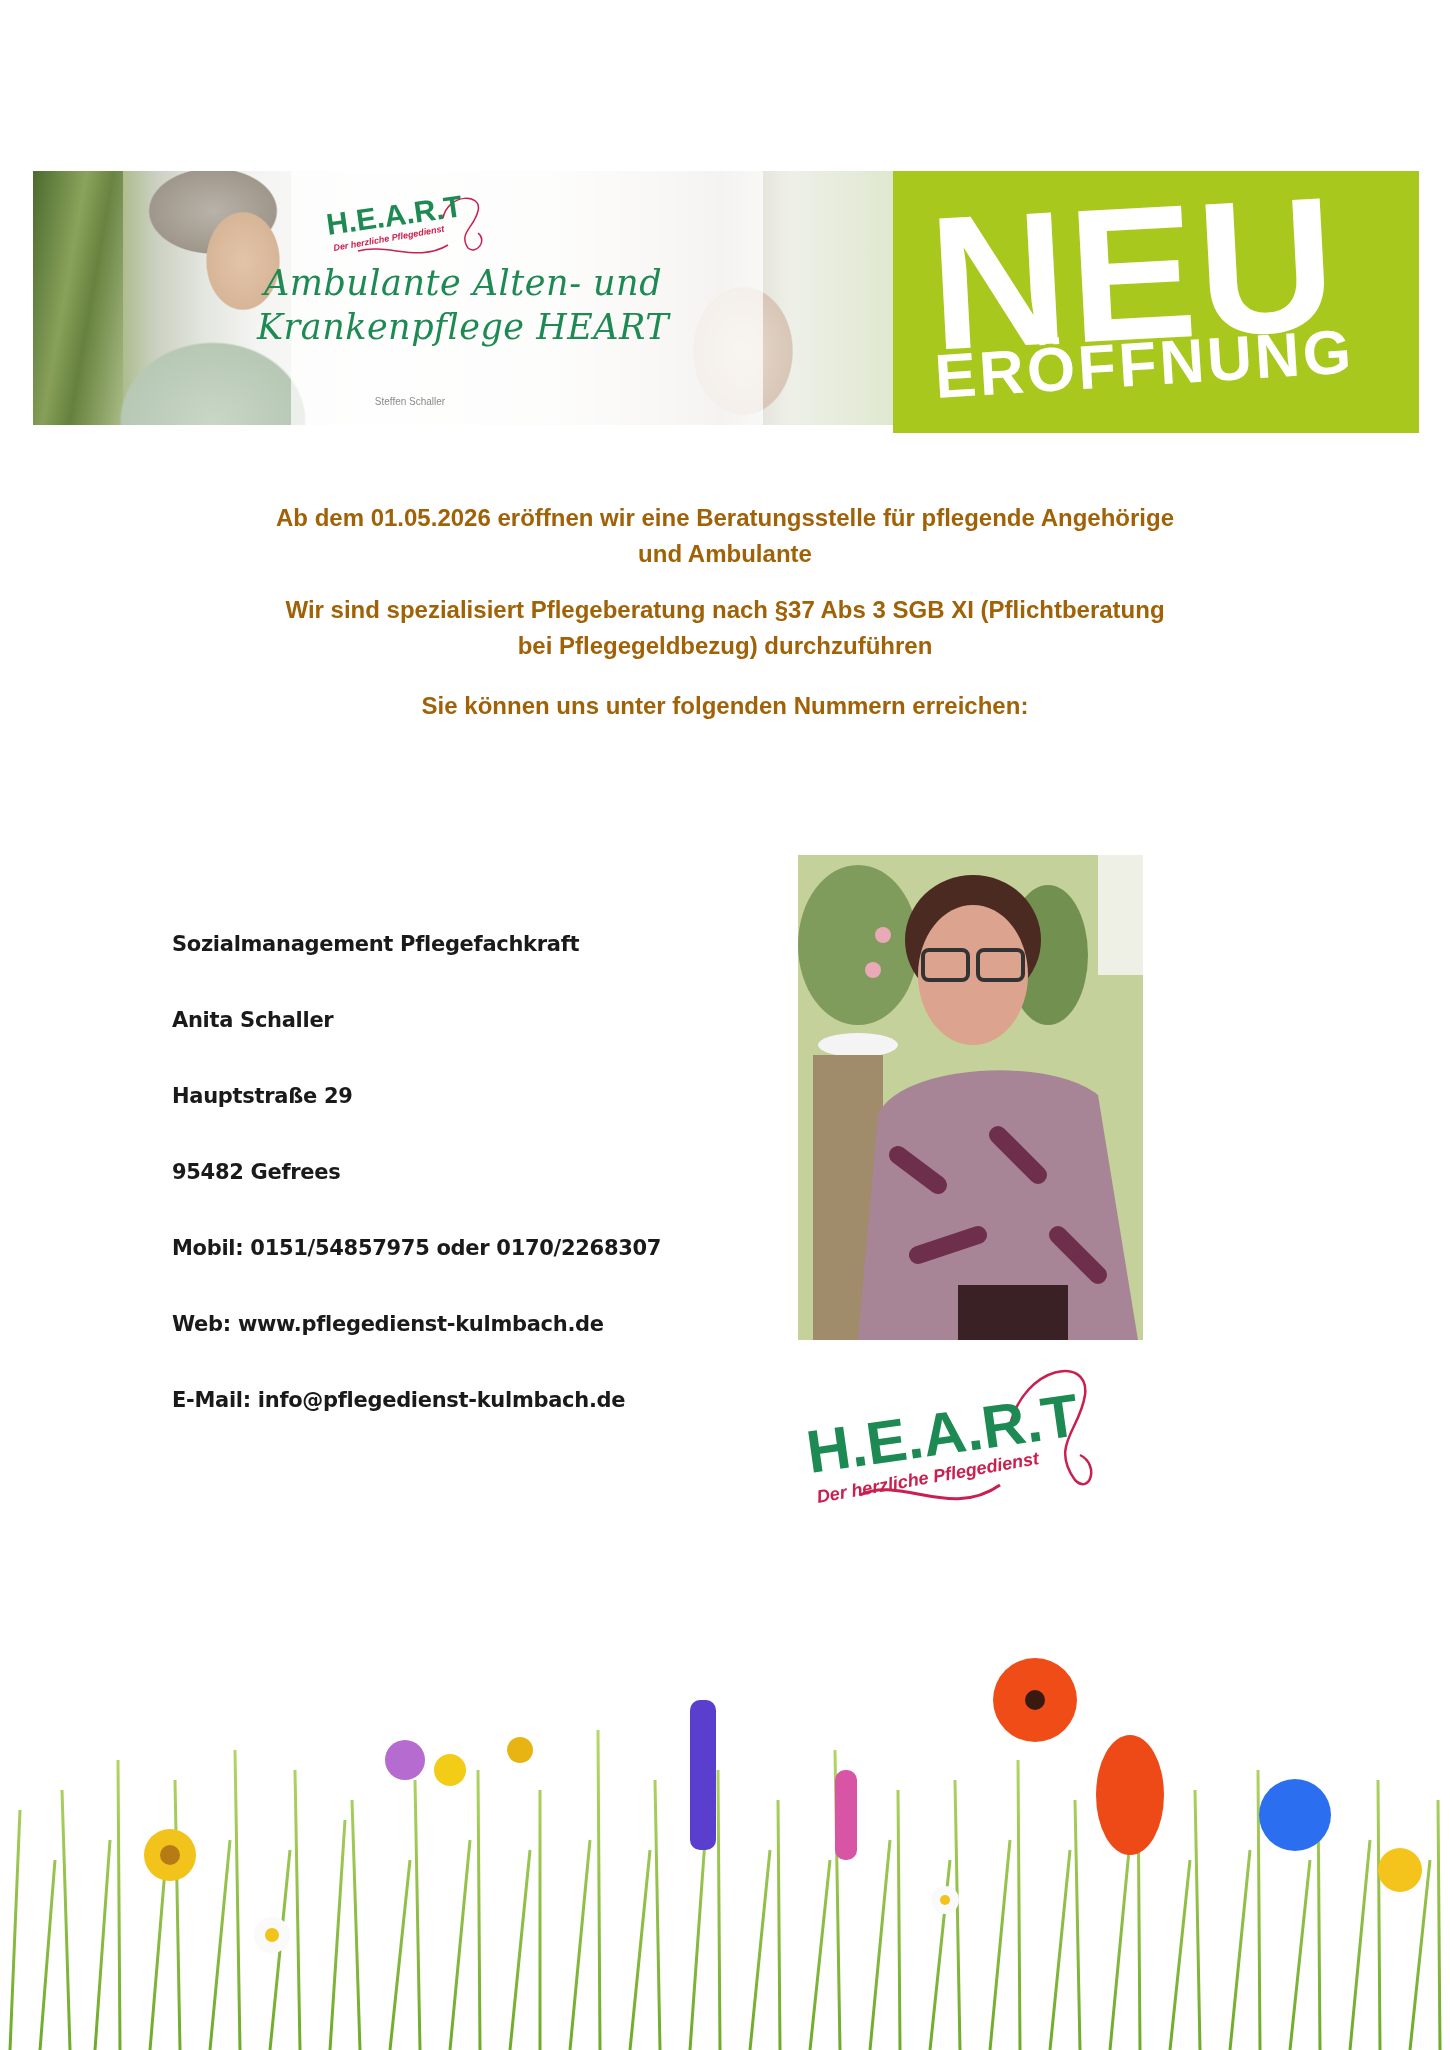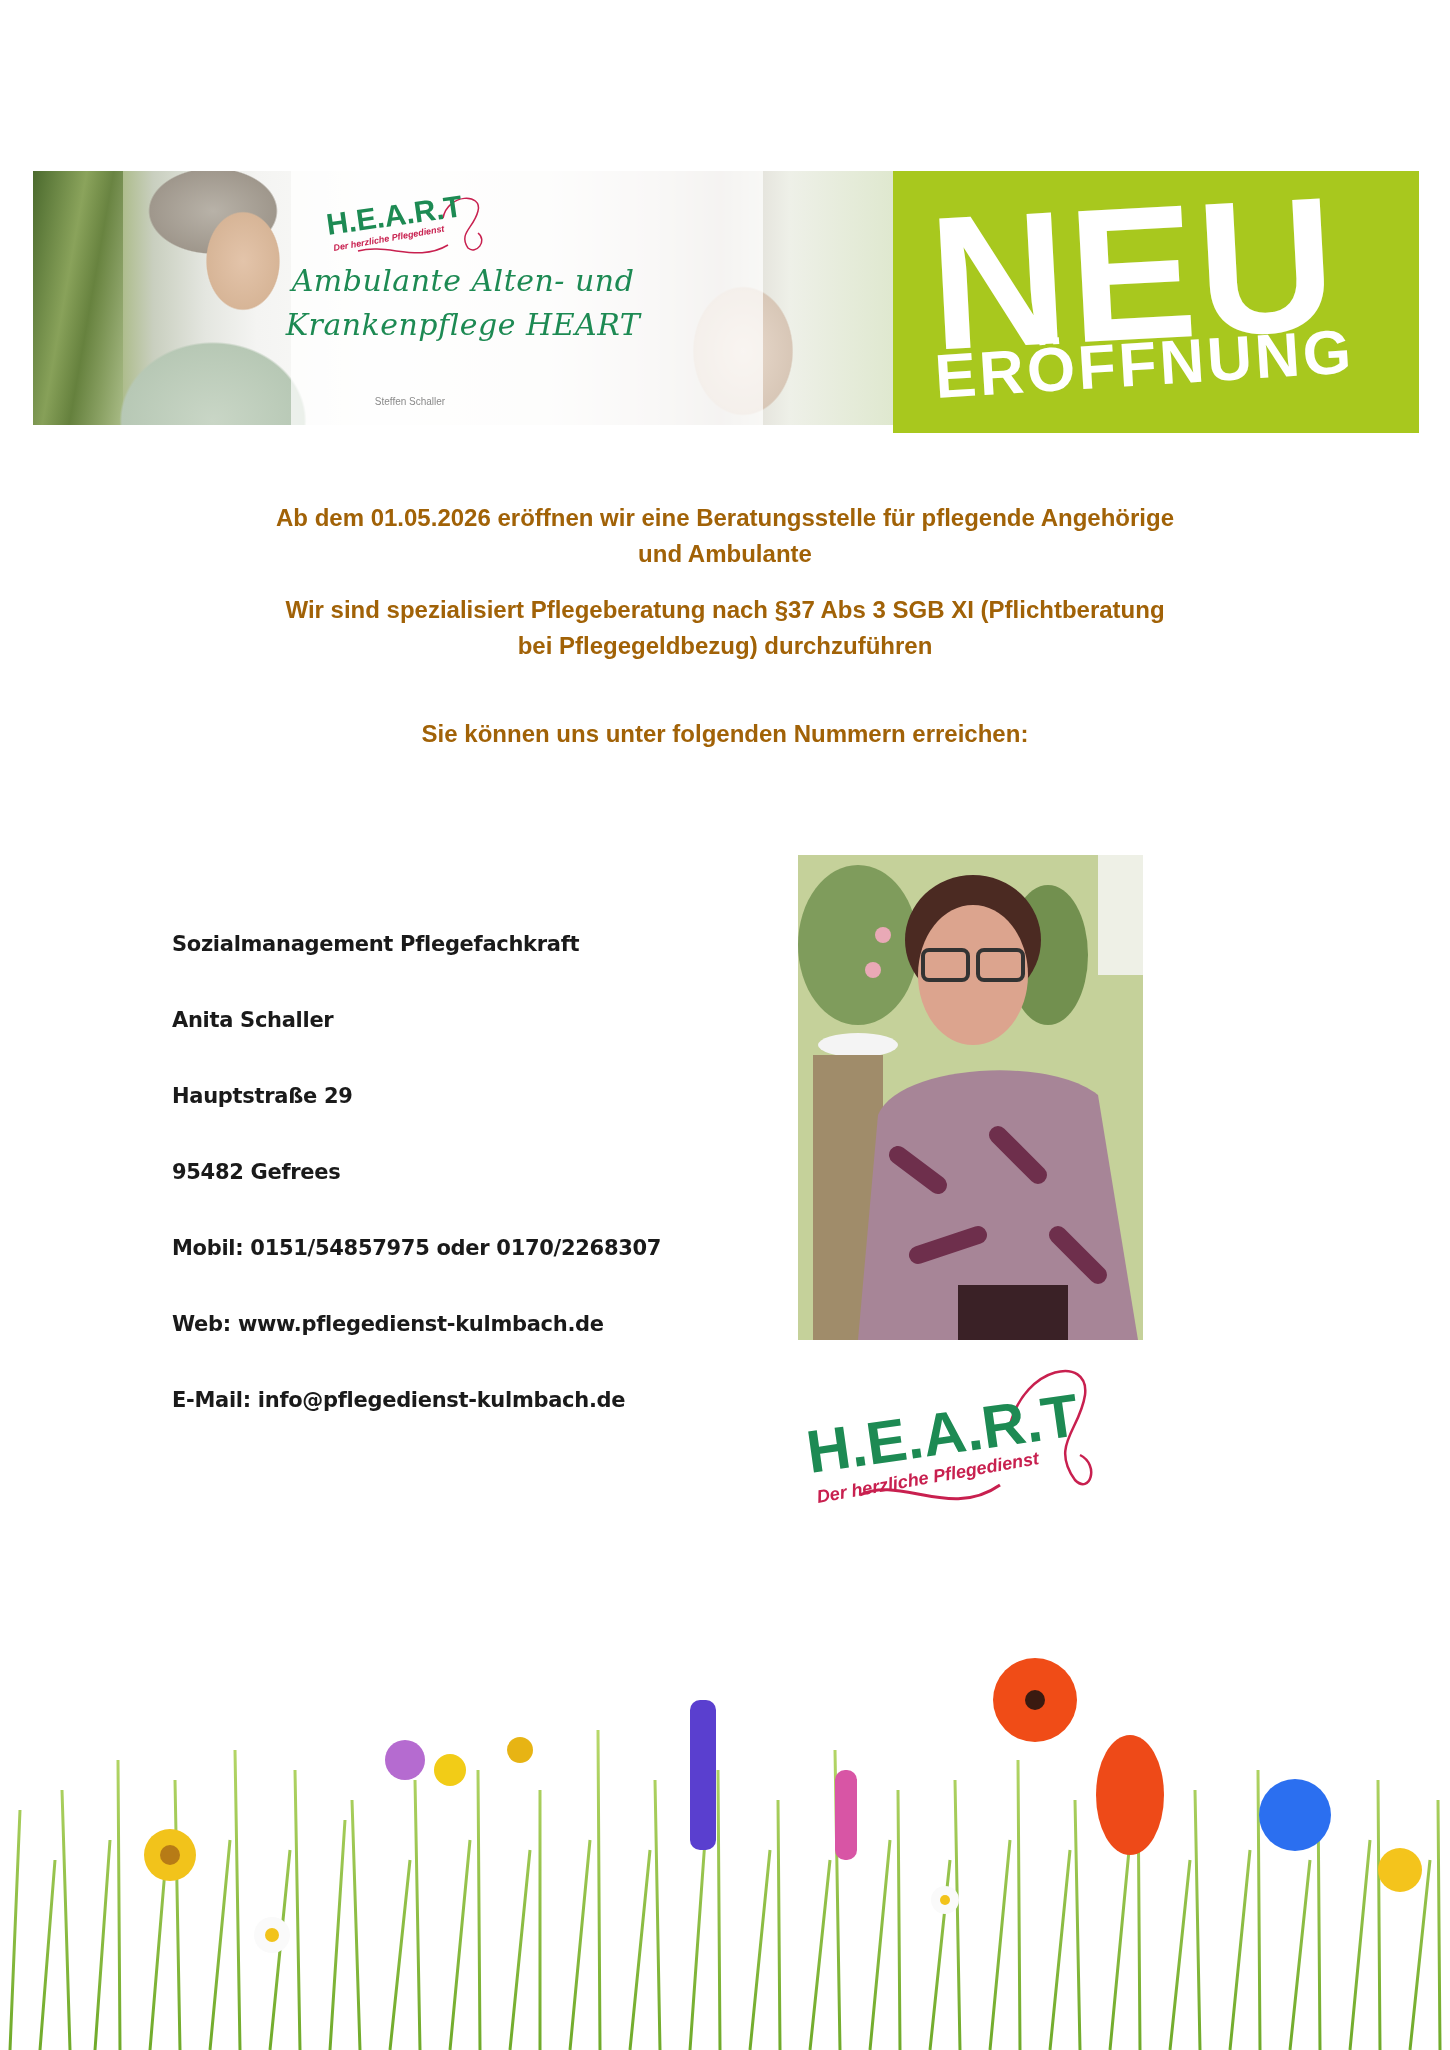--- a/index.html
+++ b/index.html
@@ -11,21 +11,21 @@
   #banner-photo .woman{position:absolute;left:70px;top:0;width:220px;height:254px;
     background:radial-gradient(ellipse 60px 80px at 140px 90px,#e3c4aa 0,#d7b597 60%,transparent 62%),
                radial-gradient(ellipse 90px 60px at 110px 40px,#b8b2a8 0,#9f978c 70%,transparent 72%),
                radial-gradient(ellipse 130px 110px at 110px 250px,#c9d6c6 0,#b7c8b5 70%,transparent 72%);}
   #banner-photo .plant{position:absolute;left:0;top:0;width:90px;height:254px;
     background:linear-gradient(100deg,#46652a 0%,#8aa35b 40%,#5f7b38 60%,#a9bc86 100%);opacity:.85;}
   #banner-photo .panel{position:absolute;left:258px;top:0;width:472px;height:254px;background:rgba(255,255,255,.72);}
   #banner-photo .right-person{position:absolute;left:640px;top:90px;width:150px;height:164px;
     background:radial-gradient(ellipse 70px 90px at 70px 90px,#e8d9cc 0,#d8c7b7 70%,transparent 72%);}
   .logo-small{position:absolute;left:165px;top:22px;width:190px;height:70px;}
-  .heart-title{position:absolute;left:0;width:860px;text-align:center;font-family:"DejaVu Serif",serif;font-style:italic;color:#1d8a53;font-size:30px;letter-spacing:.5px;}
+  .heart-title{position:absolute;left:0;width:860px;text-align:center;font-family:"DejaVu Serif",serif;font-style:italic;color:#1d8a53;font-size:35px;letter-spacing:.5px;}
   #banner-sub{position:absolute;left:0;top:225px;width:754px;text-align:center;font-size:10px;color:#8a8a8a;}
   
   #neu-box{left:893px;top:171px;width:526px;height:262px;background:#a8c81e;overflow:hidden;}
   #neu-text{position:absolute;left:32px;top:18px;font-family:"Liberation Sans",sans-serif;font-weight:bold;color:#fff;font-size:190px;line-height:1;letter-spacing:2px;transform:rotate(-3deg);transform-origin:left top;}
   #eroeff-text{position:absolute;left:40px;top:175px;font-family:"Liberation Sans",sans-serif;font-weight:bold;color:#fff;font-size:62px;line-height:1;letter-spacing:3px;transform:rotate(-3.5deg);transform-origin:left top;}
   
   .para{position:absolute;left:150px;width:1150px;text-align:center;font-size:24px;font-weight:bold;line-height:36px;color:#a16207;}
   
   #contact{left:172px;top:905px;}
   #contact .line{font-family:"DejaVu Sans",sans-serif;font-size:21px;font-weight:bold;height:55px;line-height:36px;color:#1a1a1a;letter-spacing:-.3px;margin-top:21px;}
@@ -63,21 +63,21 @@
 </div>
 
 <div class="para" style="top:500px;">
   <div>Ab dem 01.05.2026 eröffnen wir eine Beratungsstelle für pflegende Angehörige</div>
   <div>und Ambulante</div>
 </div>
 <div class="para" style="top:592px;">
   <div>Wir sind spezialisiert Pflegeberatung nach §37 Abs 3 SGB XI (Pflichtberatung</div>
   <div>bei Pflegegeldbezug) durchzuführen</div>
 </div>
-<div class="para" style="top:716px;">Sie können uns unter folgenden Nummern erreichen:</div>
+<div class="para" style="top:688px;">Sie können uns unter folgenden Nummern erreichen:</div>
 
 <div id="contact" class="abs">
   <div class="line">Sozialmanagement Pflegefachkraft</div>
   <div class="line">Anita Schaller</div>
   <div class="line">Hauptstraße 29</div>
   <div class="line">95482 Gefrees</div>
   <div class="line">Mobil: 0151/54857975 oder 0170/2268307</div>
   <div class="line">Web: www.pflegedienst-kulmbach.de</div>
   <div class="line">E-Mail: info@pflegedienst-kulmbach.de</div>
 </div>

